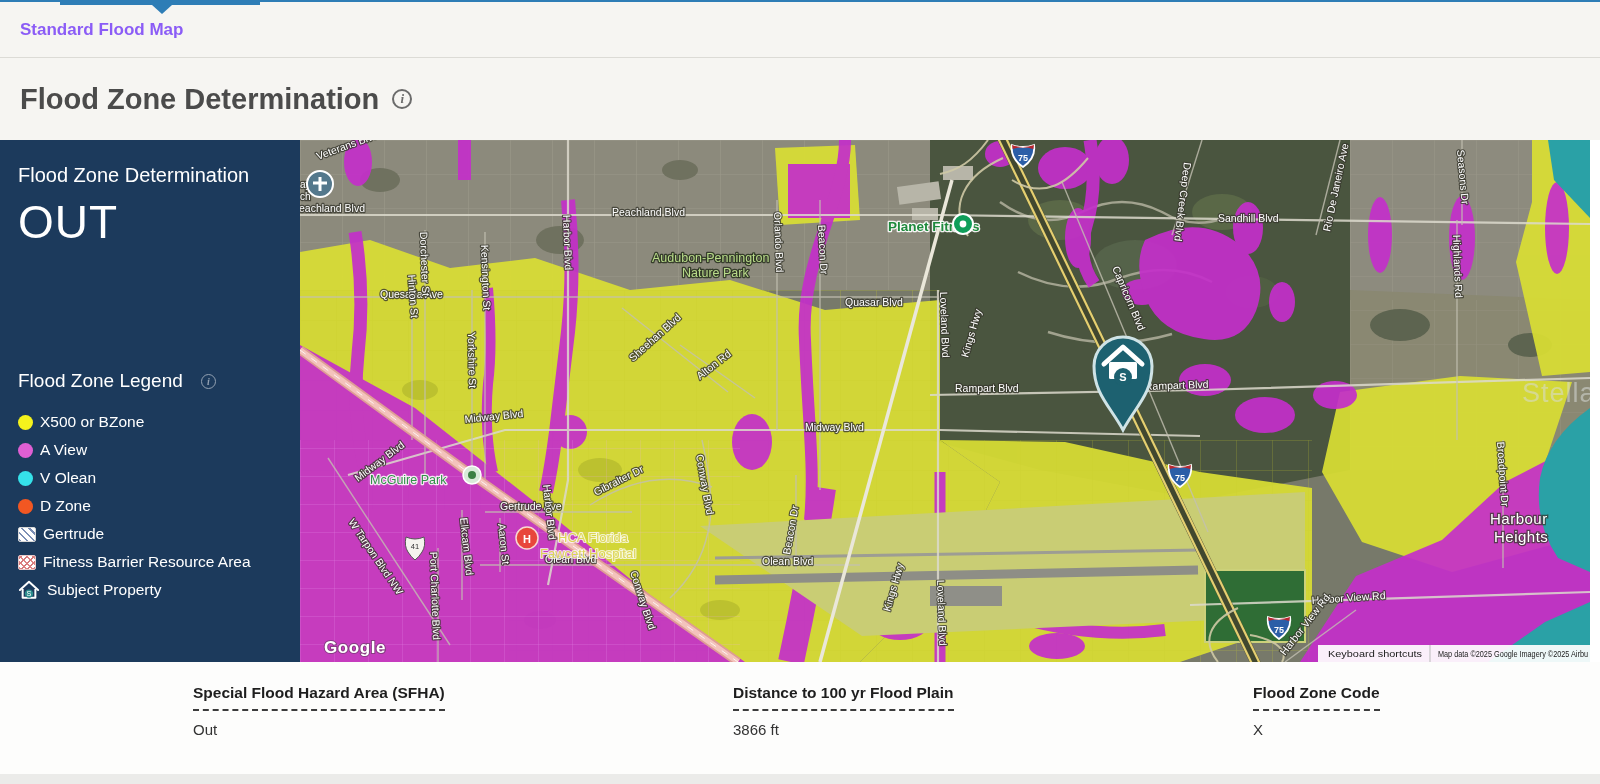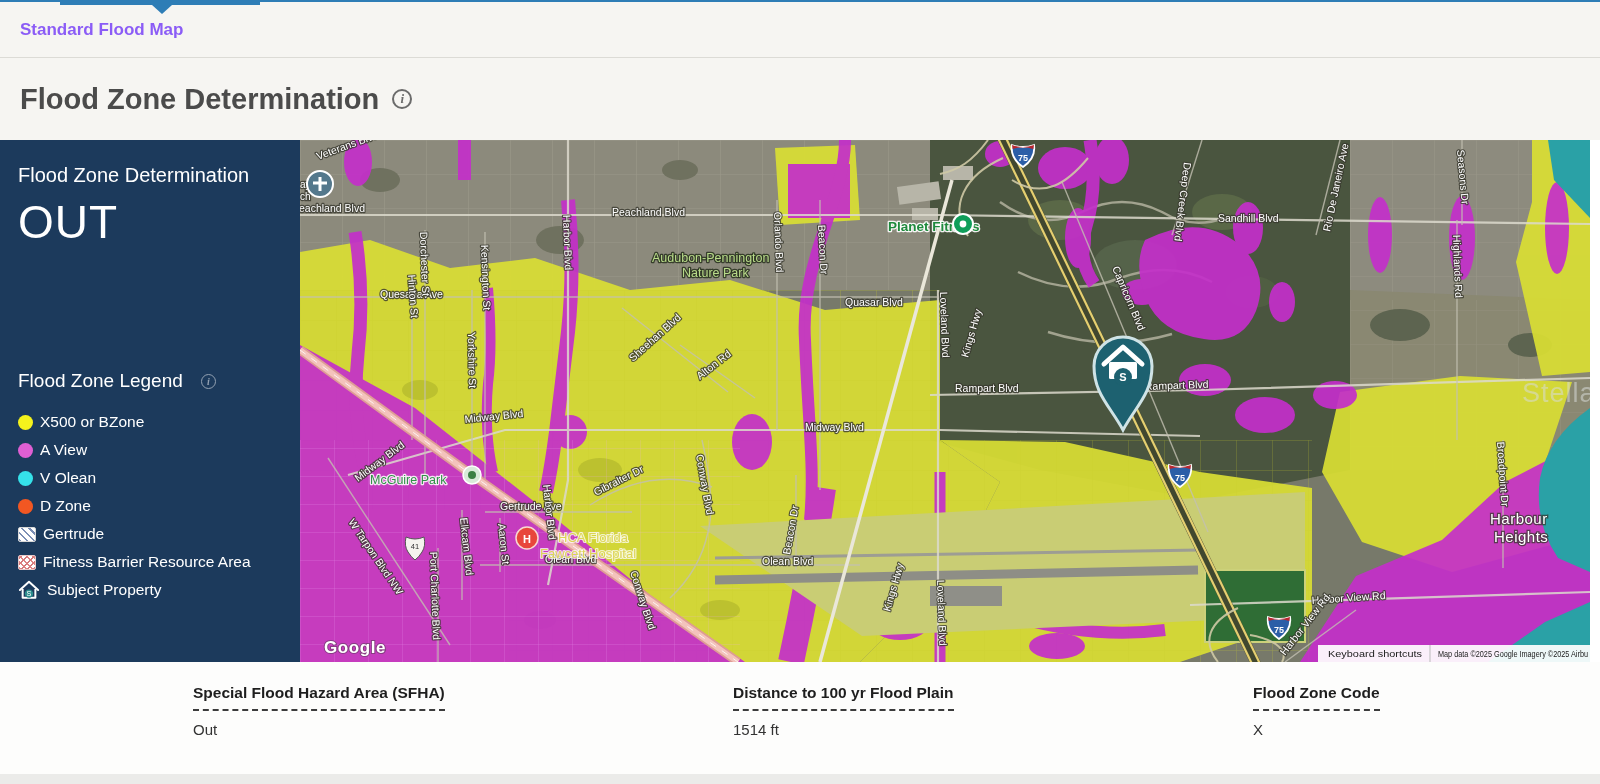--- a/index.html
+++ b/index.html
@@ -412,20 +412,20 @@
   <div class="map-right-gutter"></div>
 </div>
 
 <div class="bottom">
   <div class="stat" style="left:193px;">
     <div class="stat-label">Special Flood Hazard Area (SFHA)</div>
     <div class="stat-value">Out</div>
   </div>
   <div class="stat" style="left:722px;margin-left:11px;">
     <div class="stat-label">Distance to 100 yr Flood Plain</div>
-    <div class="stat-value">1514 ft</div>
+    <div class="stat-value">3866 ft</div>
   </div>
   <div class="stat" style="left:1253px;">
     <div class="stat-label">Flood Zone Code</div>
     <div class="stat-value">X</div>
   </div>
   <div class="bottom-strip"></div>
 </div>
 
 </body></html>

